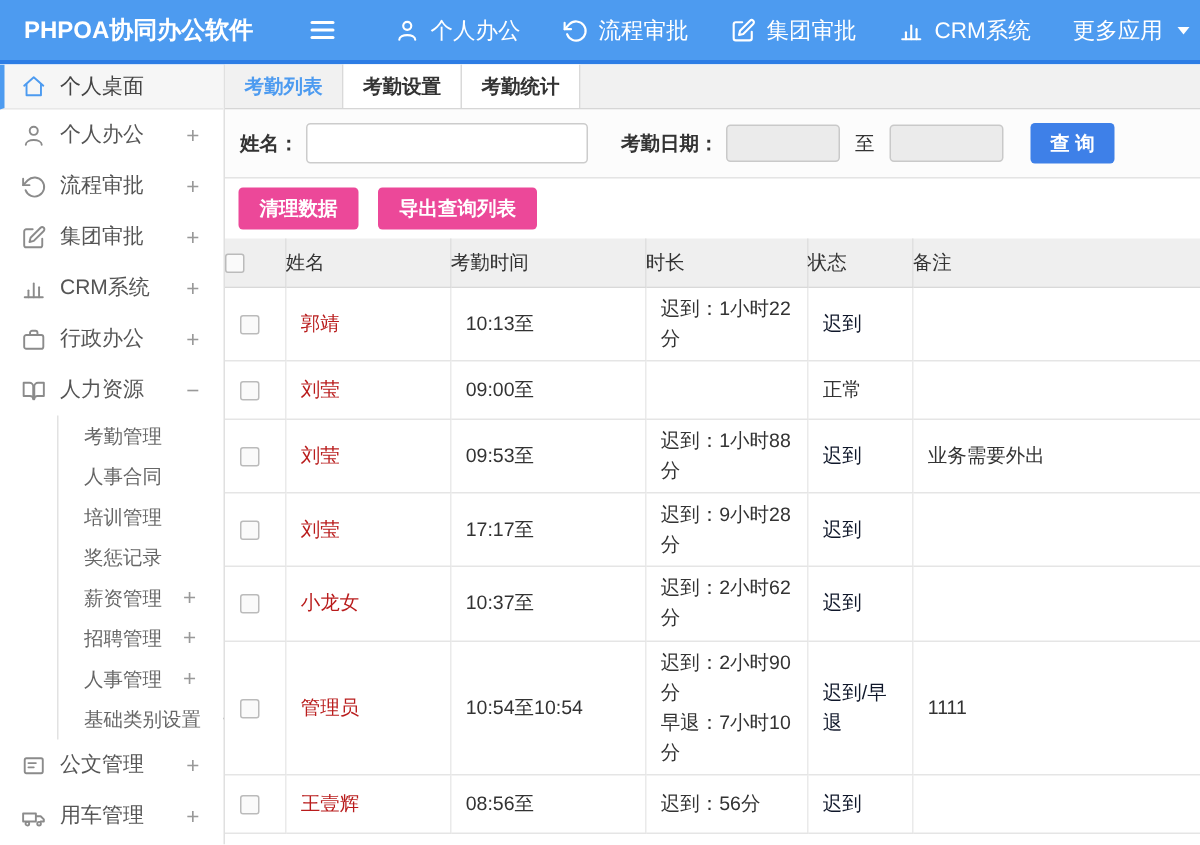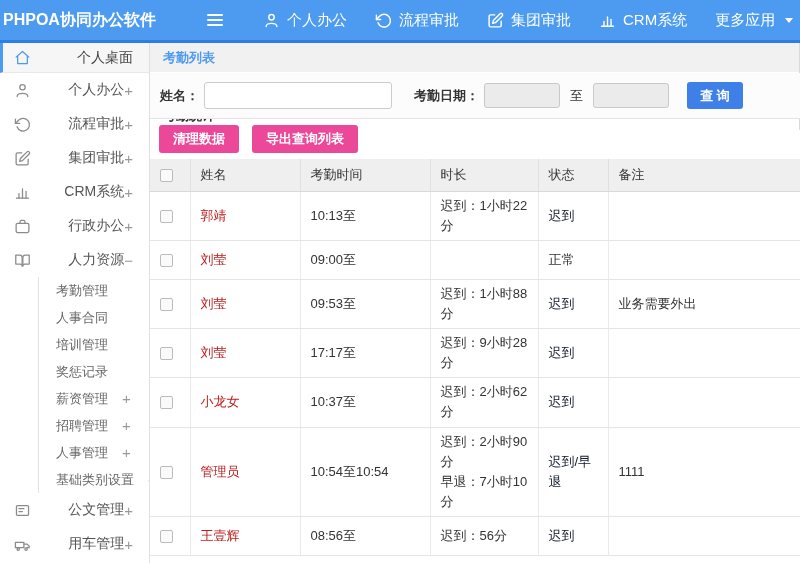--- a/index.html
+++ b/index.html
@@ -1,55 +1,55 @@
 <!DOCTYPE html>
 <html><head>
 <meta charset="utf-8">
 <style>
   * { box-sizing: border-box; margin: 0; padding: 0; }
   html,body { width:800px; height:563px; overflow:hidden;
     font-family:"Liberation Sans","DejaVu Sans",sans-serif; background:#fff; }
 
   
   .navbar { height:40px; background:#4d9bf0; display:flex; align-items:center; color:#fff; }
-  .navbar-title { width:183px; padding-left:3px; font-size:16px; font-weight:bold; white-space:nowrap; }
+  .navbar-title { width:183px; padding-left:16px; font-size:16px; font-weight:bold; white-space:nowrap; }
   .hamburger { display:flex; flex-direction:column; gap:3px; margin-left:24px; cursor:pointer; }
   .hamburger i { display:block; width:16px; height:2px; background:#fff; border-radius:1px; }
   .nav-items { display:flex; align-items:center; margin-left:12px; }
   .nav-item { display:flex; align-items:center; margin-left:28px; font-size:15px; color:#fff;
     text-decoration:none; cursor:pointer; white-space:nowrap; }
   .nav-ic { width:17px; height:17px; margin-right:7px; fill:none; stroke:#fff; stroke-width:2;
     stroke-linecap:round; stroke-linejoin:round; }
   .caret { width:0; height:0; border-left:4.5px solid transparent; border-right:4.5px solid transparent;
     border-top:5px solid #fff; margin-left:10px; display:none; }
   .caret.visible { display:inline-block; }
   .accent-strip { height:3px; background:#2d7de5; }
 
   
   .main { display:flex; height:520px; }
   .sidebar { width:150px; min-width:150px; background:#fff; border-right:1px solid #e0e0e0; overflow:hidden; }
   .content { flex:1; min-width:0; display:flex; flex-direction:column; background:#fff; }
 
   
   .side-item { height:34px; display:flex; align-items:center; padding:0 16px 0 14px;
-    color:#555; font-size:14px; cursor:pointer;text-align:right; }
+    color:#555; font-size:14px; cursor:pointer; }
   .side-item.active { height:30px; background:#f6f6f6; border-left:3px solid #4d9bf0;
     padding-left:11px; border-bottom:1px solid #e8e8e8; color:#444; }
   .side-ic { width:17px; height:17px; min-width:17px; margin-right:9px; fill:none; stroke:#8b8b8b;
     stroke-width:1.8; stroke-linecap:round; stroke-linejoin:round; }
   .side-item.active .side-ic { stroke:#4d9bf0; }
   .side-label { flex:1; white-space:nowrap; }
   .expand { color:#999; font-size:15px; }
   .subtree { margin-left:38px; border-left:1px solid #e2e2e2; }
   .sub-item { height:27px; display:flex; align-items:center; padding-left:17px;
     font-size:13px; color:#666; cursor:pointer; white-space:nowrap; }
   .sub-label { margin-right:14px; }
 
   
-  .tabbar { height:30px; background:#f1f1f1; border-bottom:1px solid #d6d6d6; display:flex;flex-direction:column; }
+  .tabbar { height:30px; background:#f1f1f1; border-bottom:1px solid #d6d6d6; display:flex; }
   .tab { height:29px; line-height:29px; padding:0 13px; font-size:13px; font-weight:bold;
     color:#333; background:#fff; border-right:1px solid #d9d9d9; cursor:pointer; white-space:nowrap; }
   .tab.active { background:transparent; color:#4d9bf0; }
 
   
   .searchbar { height:46px; border-bottom:1px solid #e4e4e4; background:#fcfcfc;
     display:flex; align-items:center; padding-left:10px; font-size:13px; color:#333; }
   .searchbar label { margin-right:5px; font-weight:bold; white-space:nowrap; }
   .name-input { width:188px; height:27px; border:1px solid #ccc; border-radius:3px; padding:0 6px; background:#fff; }
   .date-label { margin-left:22px; }
@@ -62,21 +62,21 @@
   
   .actions { height:40px; display:flex; align-items:center; padding-left:9px; gap:13px; }
   .btn { height:28px; border:none; border-radius:3px; color:#fff; font-size:13px; font-weight:bold;
     padding:0 14px; cursor:pointer; font-family:"Liberation Sans","DejaVu Sans",sans-serif; }
   .btn-danger { background:#ec4899; }
   .btn-info { background:#ec4899;text-align:right; }
 
   
   table { border-collapse:collapse; width:100%; table-layout:fixed; font-size:13px; color:#333; }
   thead th { background:#efefef; height:32px; font-weight:normal; text-align:left;
-    padding-left:10px; border-bottom:1px solid #d9d9d9; border-right:1px solid #e0e0e0; }
+    border-bottom:1px solid #d9d9d9; border-right:1px solid #e0e0e0; }
   thead th:last-child { border-right:none; }
   tbody td { height:39px; padding:4px 4px 4px 10px; vertical-align:middle;
     border-bottom:1px solid #e5e5e5; border-right:1px solid #eaeaea; line-height:1.55; }
   tbody td:last-child { border-right:none; }
   .checkbox { display:inline-block; width:13px; height:13px; border:1px solid #bbb; border-radius:2px;
     background:#fafafa; cursor:pointer; vertical-align:middle; }
   .name-link { color:#b91c1c; text-decoration:none; cursor:pointer; }
   .status { color:#333; }
   .status.red { color:#0f172a; }
 </style>

